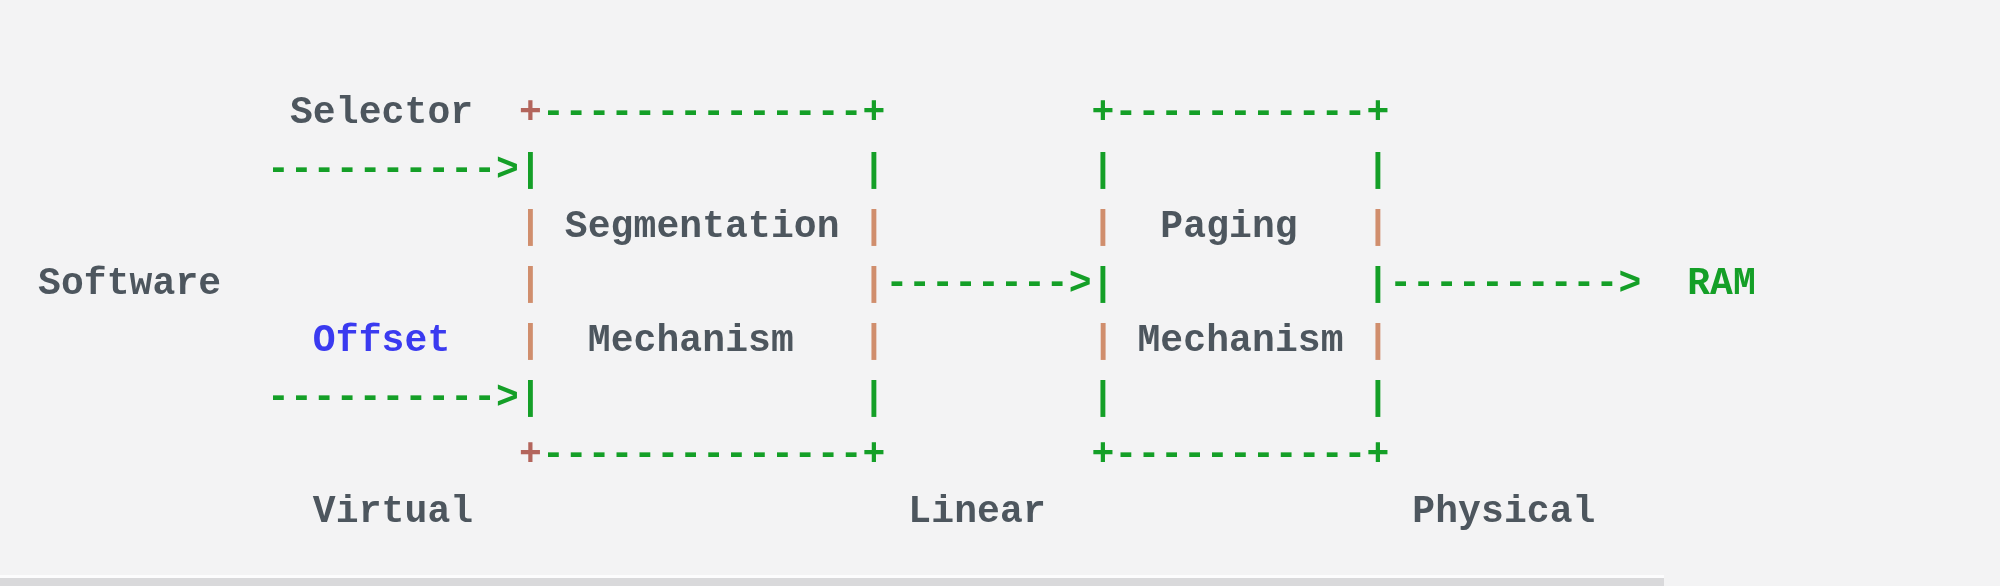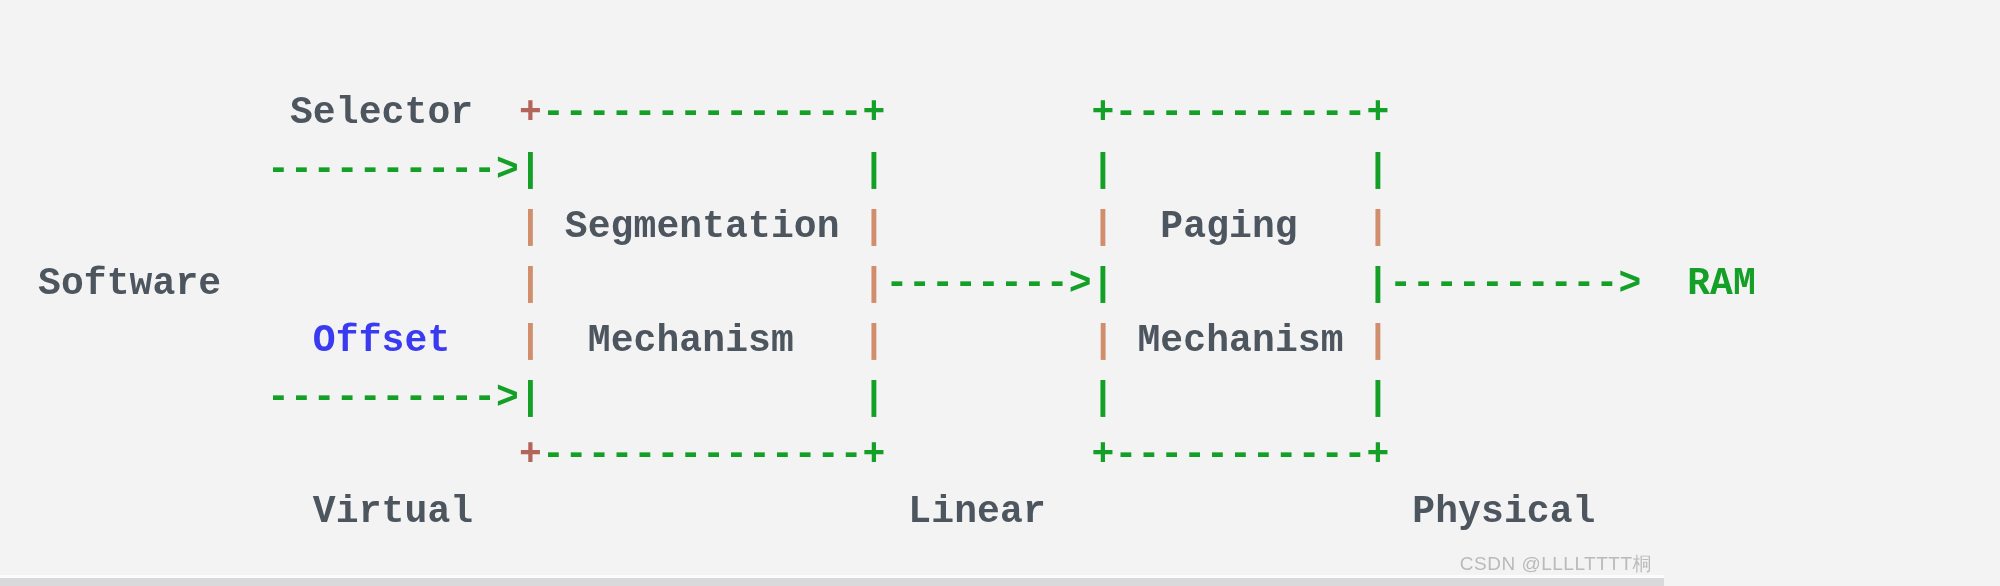--- a/index.html
+++ b/index.html
@@ -57,15 +57,14 @@
 <div class="code-block">
   <pre class="ascii"><span style="color: rgb(77, 86, 94);">           </span><span style="color: rgb(77, 86, 94);">Selector</span><span style="color: rgb(77, 86, 94);">  </span><span style="color: rgb(179, 101, 92);">+</span><span style="color: rgb(20, 159, 39);">--------------</span><span style="color: rgb(20, 159, 39);">+</span><span style="color: rgb(77, 86, 94);">         </span><span style="color: rgb(20, 159, 39);">+</span><span style="color: rgb(20, 159, 39);">-----------</span><span style="color: rgb(20, 159, 39);">+</span>
 <span style="color: rgb(77, 86, 94);">          </span><span style="color: rgb(20, 159, 39);">----------&gt;</span><span style="color: rgb(20, 159, 39);">|</span><span style="color: rgb(77, 86, 94);">              </span><span style="color: rgb(20, 159, 39);">|</span><span style="color: rgb(77, 86, 94);">         </span><span style="color: rgb(20, 159, 39);">|</span><span style="color: rgb(77, 86, 94);">           </span><span style="color: rgb(20, 159, 39);">|</span>
 <span style="color: rgb(77, 86, 94);">                     </span><span style="color: rgb(208, 142, 109);">|</span><span style="color: rgb(77, 86, 94);"> </span><span style="color: rgb(77, 86, 94);">Segmentation</span><span style="color: rgb(77, 86, 94);"> </span><span style="color: rgb(208, 142, 109);">|</span><span style="color: rgb(77, 86, 94);">         </span><span style="color: rgb(208, 142, 109);">|</span><span style="color: rgb(77, 86, 94);">  </span><span style="color: rgb(77, 86, 94);">Paging</span><span style="color: rgb(77, 86, 94);">   </span><span style="color: rgb(208, 142, 109);">|</span>
 <span style="color: rgb(77, 86, 94);">Software</span><span style="color: rgb(77, 86, 94);">             </span><span style="color: rgb(208, 142, 109);">|</span><span style="color: rgb(77, 86, 94);">              </span><span style="color: rgb(208, 142, 109);">|</span><span style="color: rgb(20, 159, 39);">--------&gt;</span><span style="color: rgb(20, 159, 39);">|</span><span style="color: rgb(77, 86, 94);">           </span><span style="color: rgb(20, 159, 39);">|</span><span style="color: rgb(20, 159, 39);">----------&gt;</span><span style="color: rgb(77, 86, 94);">  </span><span style="color: rgb(20, 159, 39);">RAM</span>
 <span style="color: rgb(77, 86, 94);">            </span><span style="color: rgb(58, 58, 240);">Offset</span><span style="color: rgb(77, 86, 94);">   </span><span style="color: rgb(208, 142, 109);">|</span><span style="color: rgb(77, 86, 94);">  </span><span style="color: rgb(77, 86, 94);">Mechanism</span><span style="color: rgb(77, 86, 94);">   </span><span style="color: rgb(208, 142, 109);">|</span><span style="color: rgb(77, 86, 94);">         </span><span style="color: rgb(208, 142, 109);">|</span><span style="color: rgb(77, 86, 94);"> </span><span style="color: rgb(77, 86, 94);">Mechanism</span><span style="color: rgb(77, 86, 94);"> </span><span style="color: rgb(208, 142, 109);">|</span>
 <span style="color: rgb(77, 86, 94);">          </span><span style="color: rgb(20, 159, 39);">----------&gt;</span><span style="color: rgb(20, 159, 39);">|</span><span style="color: rgb(77, 86, 94);">              </span><span style="color: rgb(20, 159, 39);">|</span><span style="color: rgb(77, 86, 94);">         </span><span style="color: rgb(20, 159, 39);">|</span><span style="color: rgb(77, 86, 94);">           </span><span style="color: rgb(20, 159, 39);">|</span>
 <span style="color: rgb(77, 86, 94);">                     </span><span style="color: rgb(179, 101, 92);">+</span><span style="color: rgb(20, 159, 39);">--------------</span><span style="color: rgb(20, 159, 39);">+</span><span style="color: rgb(77, 86, 94);">         </span><span style="color: rgb(20, 159, 39);">+</span><span style="color: rgb(20, 159, 39);">-----------</span><span style="color: rgb(20, 159, 39);">+</span>
 <span style="color: rgb(77, 86, 94);">            </span><span style="color: rgb(77, 86, 94);">Virtual</span><span style="color: rgb(77, 86, 94);">                   </span><span style="color: rgb(77, 86, 94);">Linear</span><span style="color: rgb(77, 86, 94);">                </span><span style="color: rgb(77, 86, 94);">Physical</span>
 </pre>
-  <div class="watermark" style="color: rgb(186, 186, 186);">CSDN @LLLLTTTT桐</div>
   <div class="bottom-edge" style="background: rgb(217, 217, 219);"></div>
 </div>
 
 </body></html>

